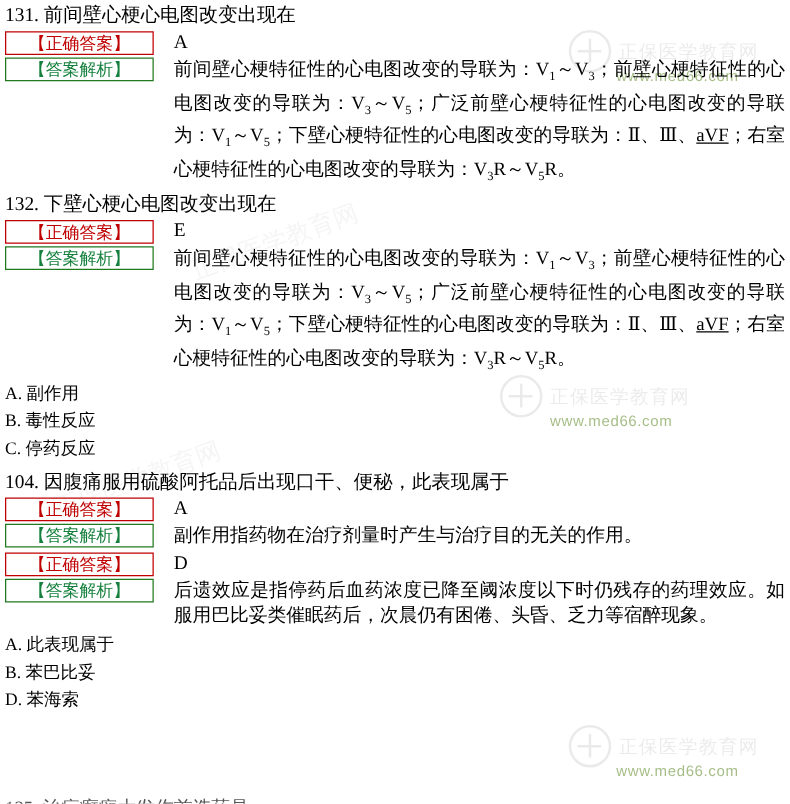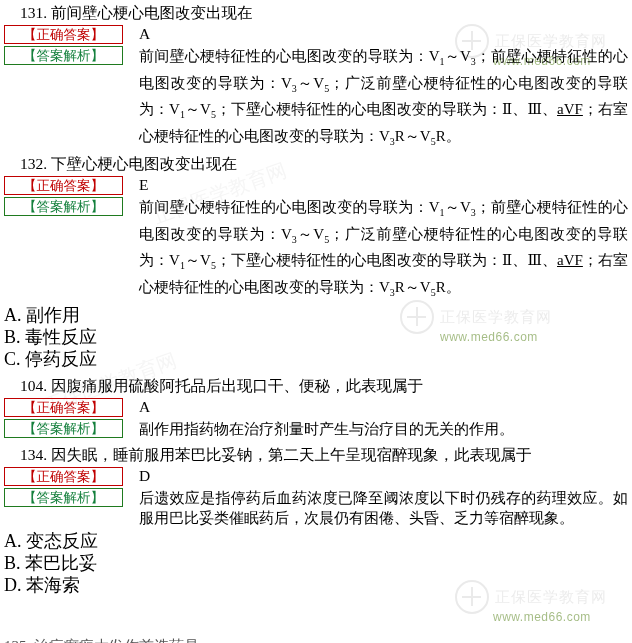--- a/index.html
+++ b/index.html
@@ -20,21 +20,21 @@
     position: relative;
     width: 632px;
     height: 643px;
     padding: 2px 4px 0 4px;
     box-sizing: border-box;
     z-index: 2;
   }
   .q-line {
     font-size: 15.5px;
     line-height: 20px;
-    margin: 1px 0 2px 16px;
+    margin: 1px 0 2px 0;
     white-space: nowrap;
   }
   .ans-row {
     display: flex;
     align-items: flex-start;
     margin: 1px 0 2px 0;
     line-height: 19px;
   }
   .tag {
     display: inline-block;
@@ -55,21 +55,21 @@
     font-size: 15.5px;
     line-height: 18px;
   }
   .expl-text {
     font-size: 15px;
     line-height: 20.5px;
     text-align: justify;
     flex: 1 1 auto;
   }
   .opt {
-    font-size: 18px;
+    font-size: 14px;
     line-height: 21px;
     margin: 1px 0;
     white-space: nowrap;
   }
   .sub {
     font-size: 10px;
     vertical-align: sub;
   }
   .uline {
     text-decoration: underline;
@@ -202,31 +202,30 @@
   <div class="q-line" style="margin-top:6px;">104. 因腹痛服用硫酸阿托品后出现口干、便秘，此表现属于</div>
   <div class="ans-row">
     <span class="tag">【正确答案】</span>
     <span class="ans-val">A</span>
   </div>
   <div class="ans-row">
     <span class="tag green">【答案解析】</span>
     <span class="expl-text">副作用指药物在治疗剂量时产生与治疗目的无关的作用。</span>
   </div>
 
-  <div class="q-line" style="margin-top:5px;">134. 因失眠，睡前服用苯巴比妥钠，第二天上午呈现宿醉现象，此表现属于</div>
   <div class="ans-row">
     <span class="tag">【正确答案】</span>
     <span class="ans-val">D</span>
   </div>
   <div class="ans-row">
     <span class="tag green">【答案解析】</span>
     <span class="expl-text">后遗效应是指停药后血药浓度已降至阈浓度以下时仍残存的药理效应。如服用巴比妥类催眠药后，次晨仍有困倦、头昏、乏力等宿醉现象。</span>
   </div>
 
   <div>
-    <div class="opt">A. 变态反应</div>
+    <div class="opt">A. 此表现属于</div>
     <div class="opt">B. 苯巴比妥</div>
     <div class="opt">D. 苯海索</div>
 
   </div>
 
   <div class="bottom-cut">135. 治疗癫痫大发作首选药是</div>
 </div>
 
 </body></html>

